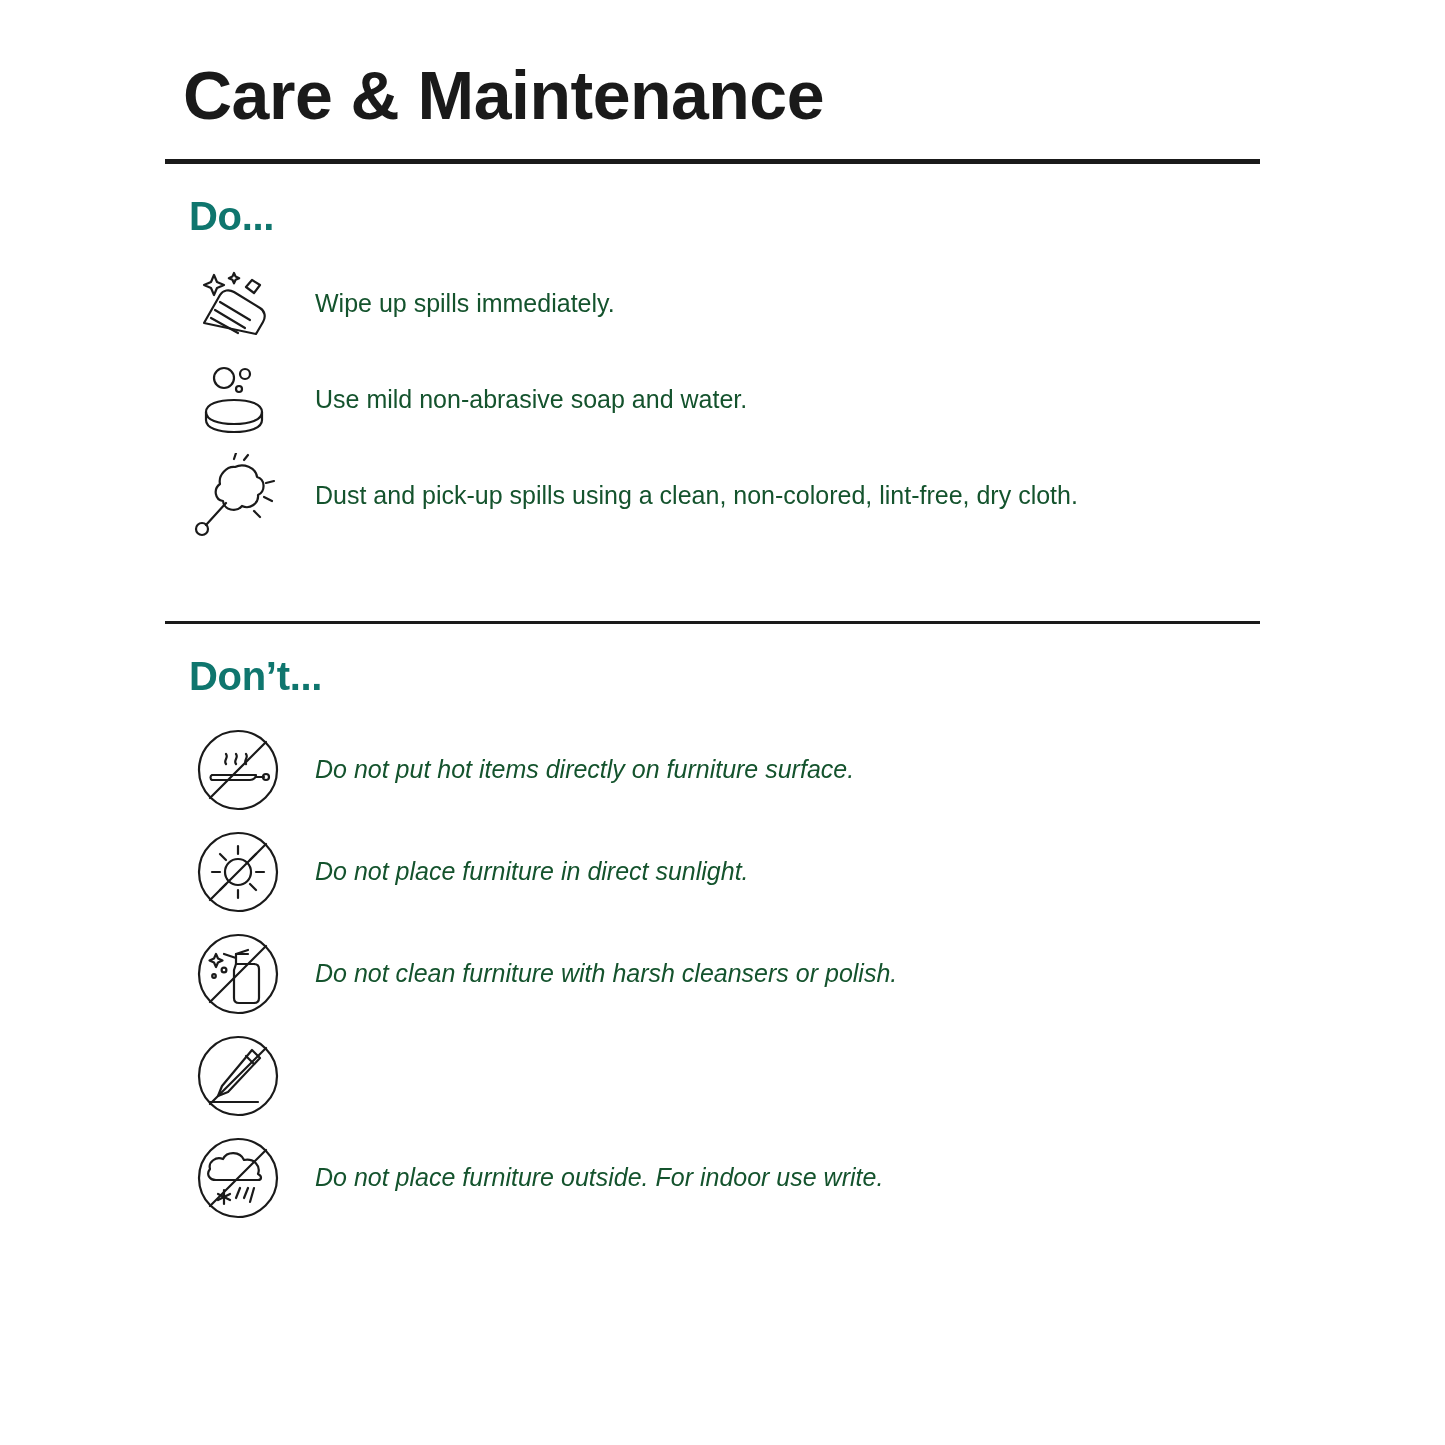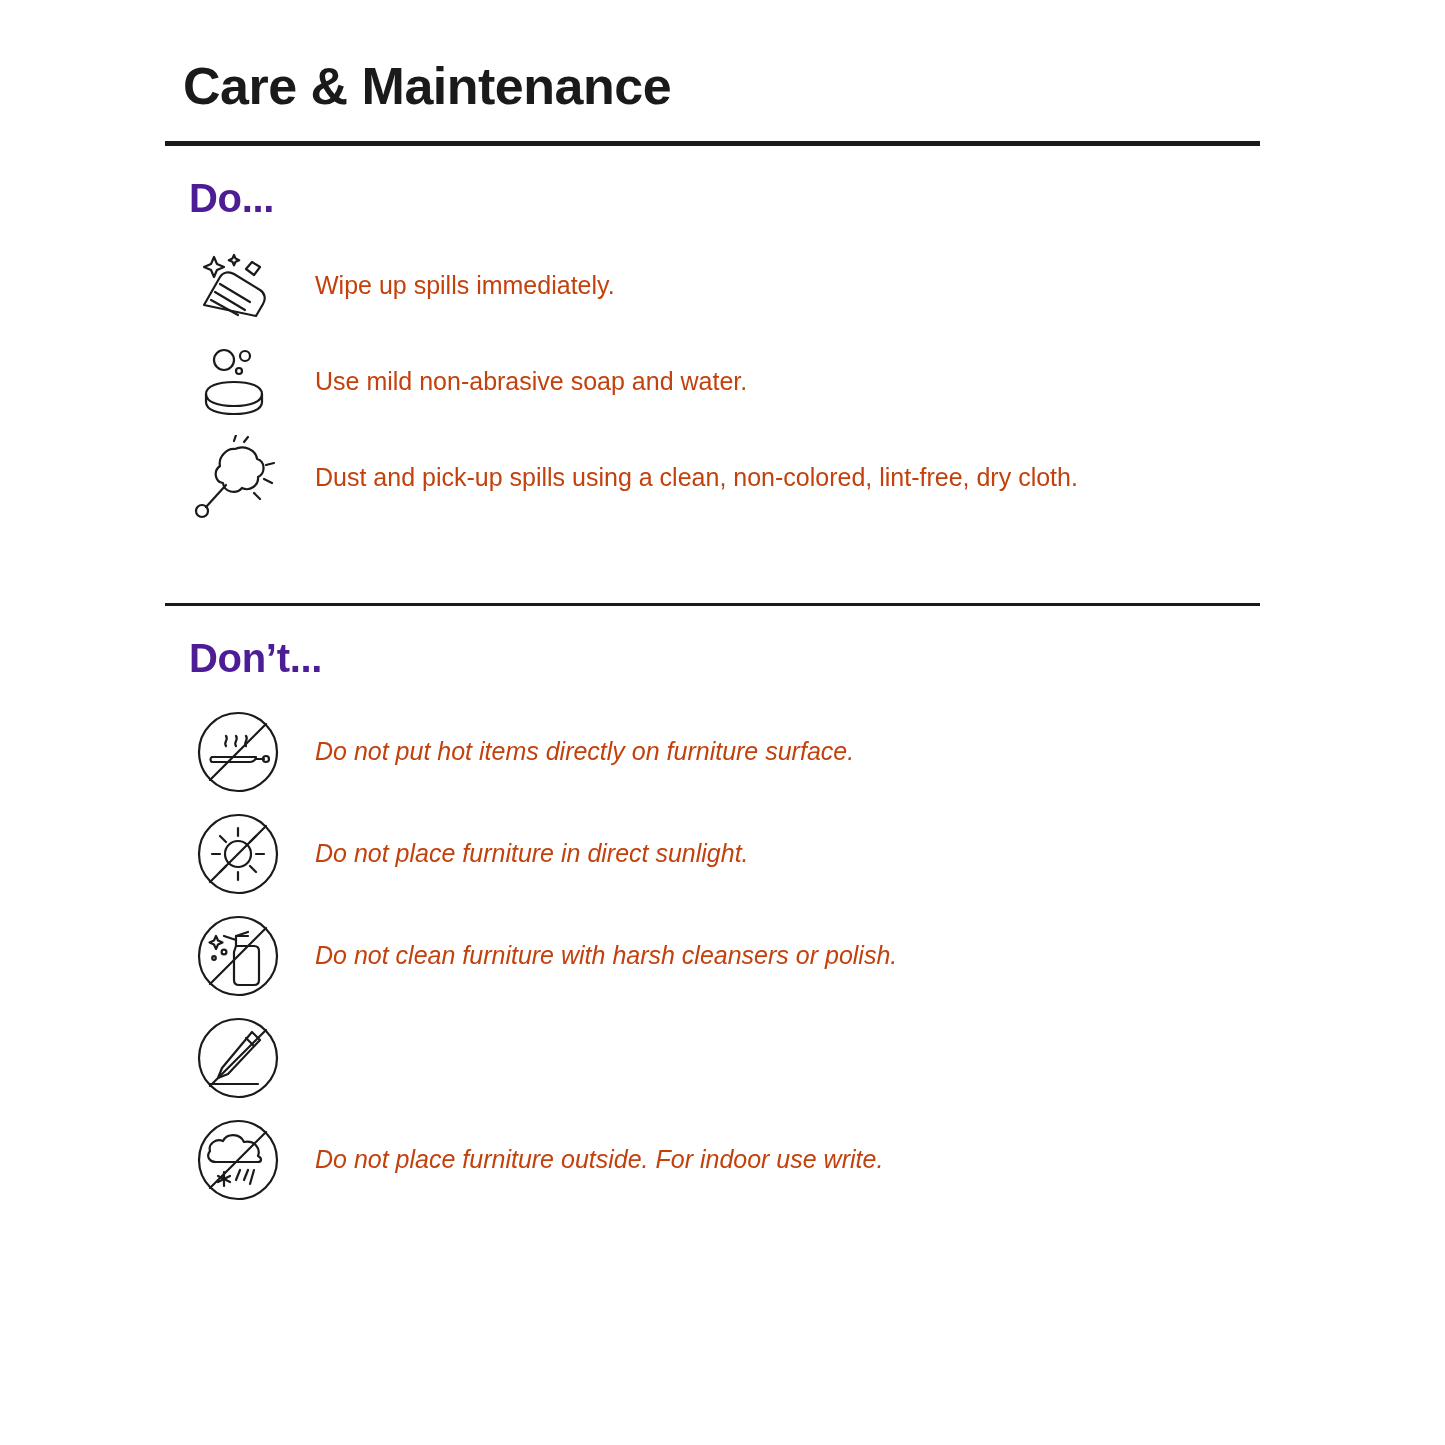--- a/index.html
+++ b/index.html
@@ -21,21 +21,21 @@
     box-sizing: border-box;
     padding: 0;
   }
   .content {
     position: absolute;
     left: 165px;
     top: 58px;
     width: 1095px;
   }
   .doc-title {
-    font-size: 52px;
+    font-size: 68px;
     font-weight: bold;
     letter-spacing: -0.5px;
     line-height: 1.1;
     margin: 0 0 0 18px;
     color: #1a1a1a;
   }
   .rule {
     width: 1095px;
     height: 5px;
     background: #1a1a1a;
@@ -44,21 +44,21 @@
   .rule.thin {
     height: 3px;
   }
   .section {
     margin-top: 30px;
   }
   .section-heading {
     font-size: 40px;
     font-weight: bold;
     margin: 0 0 0 24px;
-    color: #4c1d95;
+    color: #0f766e;
     letter-spacing: -0.3px;
   }
   .items {
     margin-top: 22px;
   }
   .item {
     display: flex;
     align-items: center;
     min-height: 86px;
     margin-bottom: 10px;
@@ -71,21 +71,21 @@
     align-items: center;
     justify-content: center;
     margin-left: 18px;
   }
   .item .icon svg {
     display: block;
   }
   .item .text {
     font-size: 25px;
     line-height: 1.35;
-    color: #c2410c;
+    color: #14532d;
     margin-left: 22px;
   }
   .spacer-do { height: 46px; }
   .dont-items .item { min-height: 98px; margin-bottom: 4px; font-style: italic; }
 </style>
 </head>
 <body>
 
 <div class="page">
   <div class="content">

